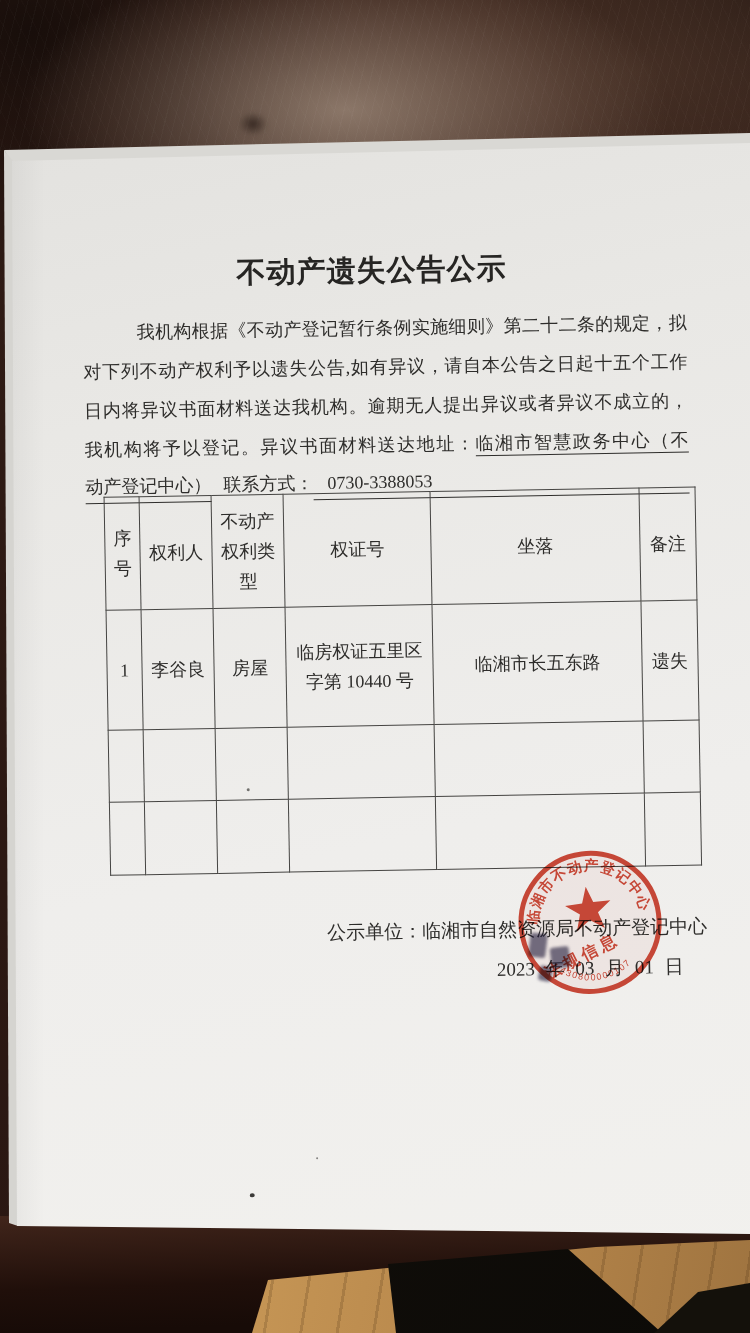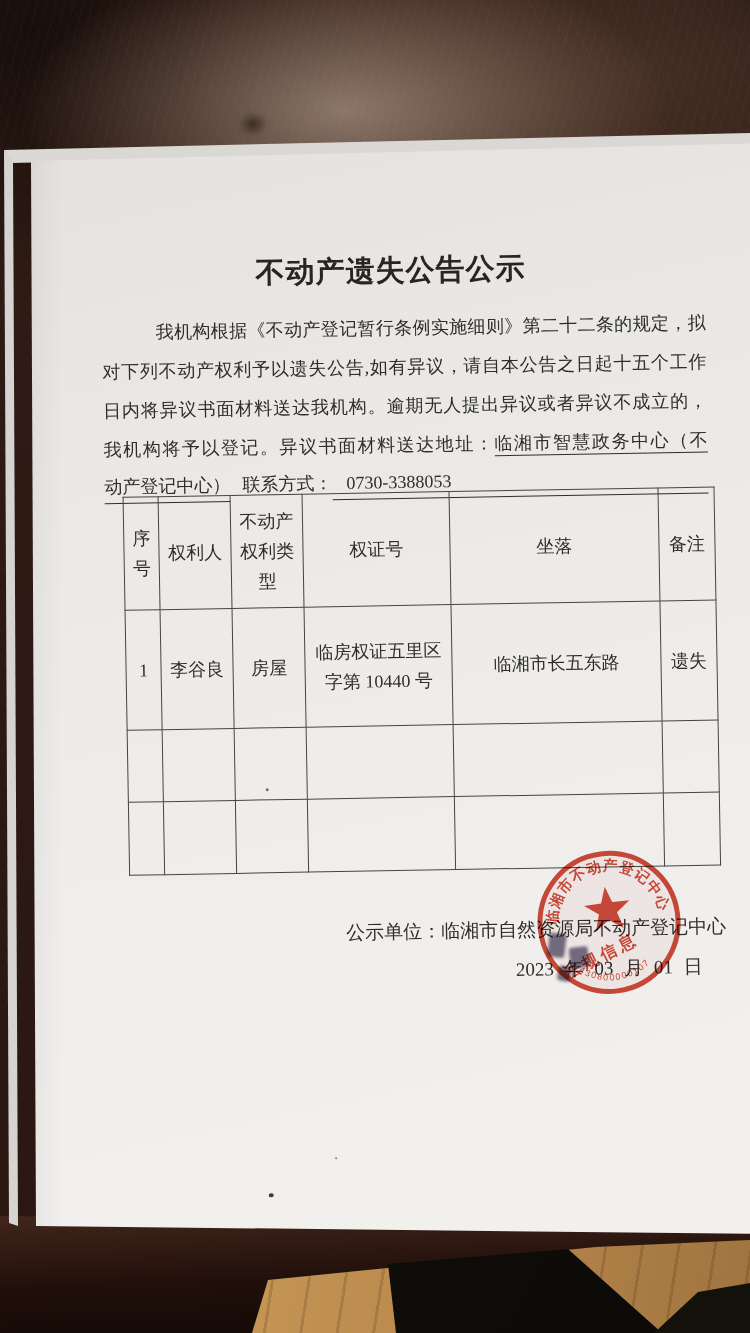--- a/index.html
+++ b/index.html
@@ -33,21 +33,21 @@
     clip-path:polygon(268px 1280px,596px 1247px,750px 1240px,750px 1333px,252px 1333px);}
   .floor-obj-1{position:absolute;inset:0;background:linear-gradient(120deg,#17130d,#0c0a07);
     clip-path:polygon(388px 1264px,568px 1249px,662px 1333px,396px 1333px);}
   .floor-obj-2{position:absolute;inset:0;background:#14110b;
     clip-path:polygon(654px 1333px,698px 1292px,750px 1283px,750px 1333px);}
   
   .paper{position:absolute;inset:0;
     clip-path:polygon(12px 161px,752px 143px,752px 1234px,17px 1226px);
     background:
       linear-gradient(90deg, rgba(0,0,0,.06), rgba(0,0,0,0) 45px),
-      linear-gradient(168deg,#e2e1de 6%,#e9e8e5 30%,#efeeec 62%,#f2f1ee 100%); margin-left: 19px;}
+      linear-gradient(168deg,#e2e1de 6%,#e9e8e5 30%,#efeeec 62%,#f2f1ee 100%);}
   .doc{position:absolute;inset:0;transform:rotate(-1deg);transform-origin:380px 520px;color:#2b2a29;}
   .doc-title{position:absolute;left:16px;top:251px;width:720px;text-align:center;
     font-family:"Liberation Sans","DejaVu Sans",sans-serif;
     font-size:29px;font-weight:bold;letter-spacing:1px;color:#262523;}
   .pline{position:absolute;left:86px;width:604px;font-size:18px;line-height:28px;
     text-align:justify;text-align-last:justify;color:#2e2d2b;}
   .pline.indent{padding-left:54px;width:550px;}
   .u{border-bottom:1.5px solid #2e2d2b;padding-bottom:2px;}
   .line5{display:flex;align-items:baseline;text-align:left;text-align-last:auto;}
   .line5 .gap{width:12px;flex:none;}

